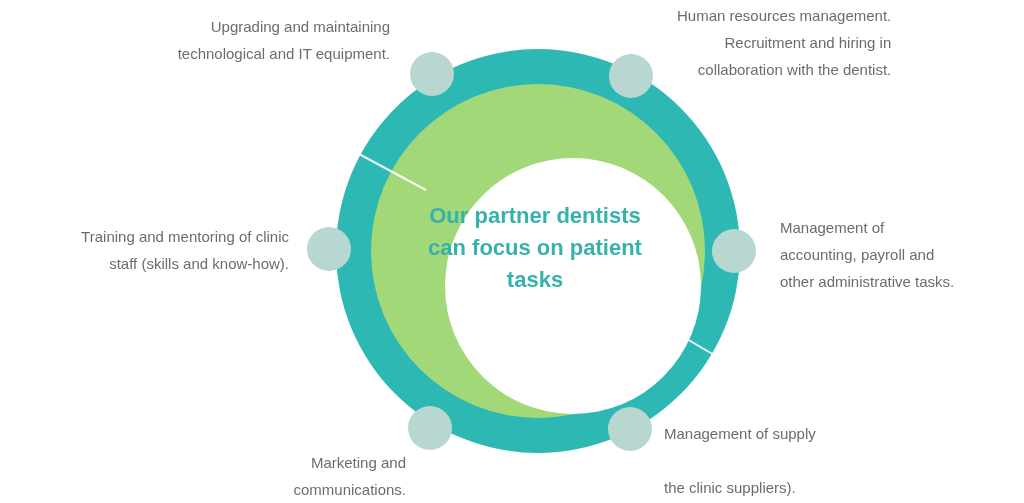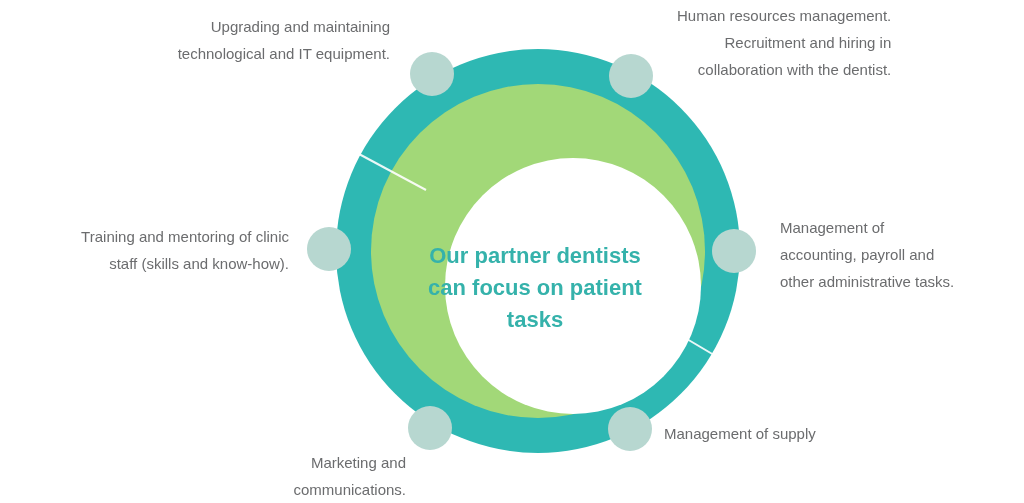--- a/index.html
+++ b/index.html
@@ -60,21 +60,20 @@
   
   .center-text {
     position: absolute;
     left: 395px; top: 200px;
     width: 280px;
     text-align: center;
     color: #35b2ab;
     font-size: 22px;
     line-height: 32px;
     font-weight: bold;
-    margin-top: 40px;
   }
   
   .label {
     position: absolute;
     color: #6b6c6e;
     font-size: 15px;
     line-height: 27px;
   }
   .label.align-right { text-align: right; }
   .label.align-left  { text-align: left; }
@@ -137,15 +136,16 @@
   </div>
 
   <div class="label align-right pos-bl">
     <span>Marketing and</span><br>
     <span>communications.</span>
   </div>
 
   <div class="label align-left pos-br">
     <span>Management of supply</span><br>
     <br>
+    <span>the clinic suppliers).</span>
   </div>
 
 </div>
 
 </body></html>

